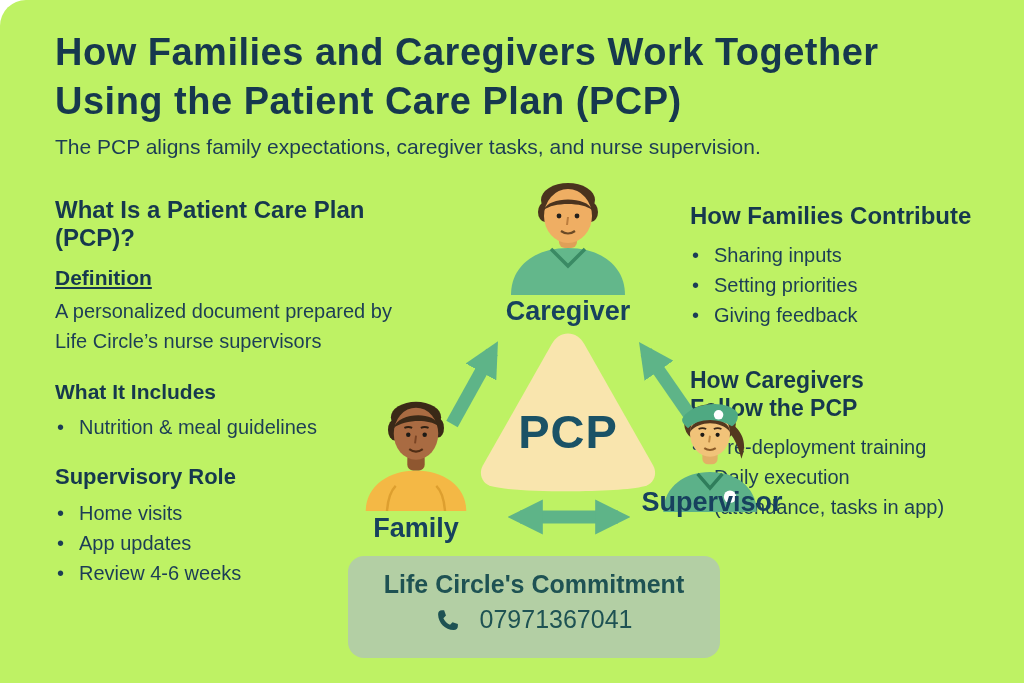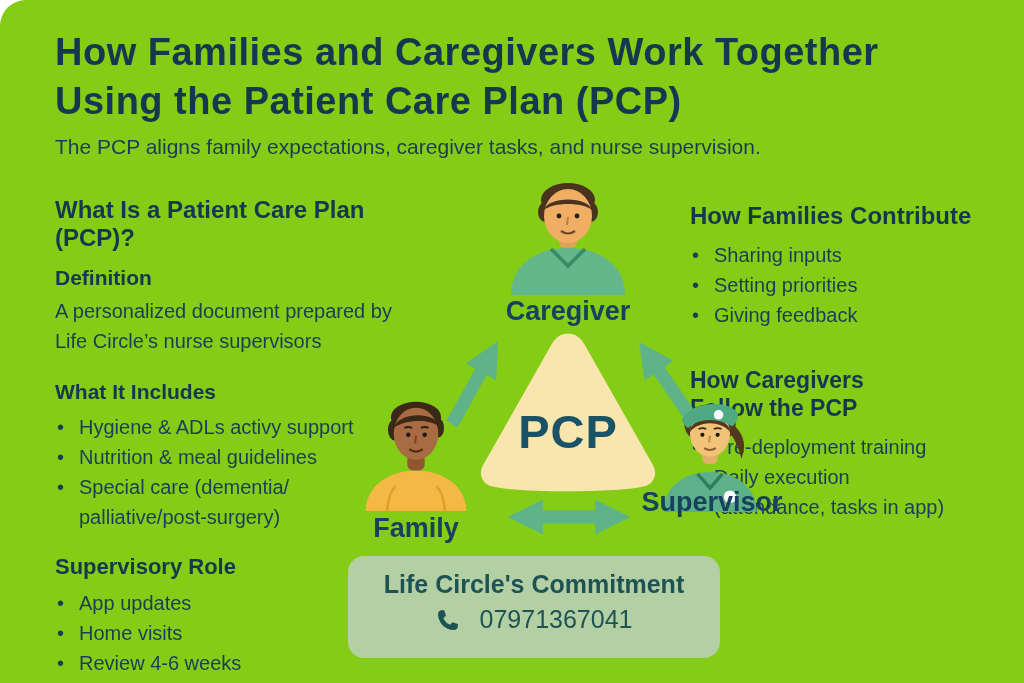--- a/index.html
+++ b/index.html
@@ -1,37 +1,37 @@
 <!DOCTYPE html>
 <html><head>
 <meta charset="utf-8">
 <style>
   html,body{margin:0;padding:0;background:#ffffff;}
   .canvas{
     position:relative;
     width:1024px;height:683px;
-    background:#84cc16;
+    background:#bef264;
     overflow:hidden;
     font-family:"Liberation Sans", sans-serif;
     border-top-left-radius:26px;
   }
   
   .header{position:absolute;left:55px;top:28px;width:950px;}
   .title{
     margin:0;color:#16384E;font-size:38px;line-height:49px;
     font-weight:bold;letter-spacing:.5px;
   }
   .subtitle{
     margin:8px 0 0 0;color:#1C3C55;font-size:21px;line-height:26px;font-weight:400;
   }
   
   .col-left{position:absolute;left:55px;top:196px;width:360px;color:#1C3D56;}
   .col-right{position:absolute;left:690px;top:202px;width:330px;color:#1C3D56;}
   h2.sec{margin:0 0 14px 0;font-size:24px;color:#16384E;font-weight:bold;}
-  h3.sec{margin:0 0 6px 0;font-size:21px;color:#16384E;font-weight:bold;}
+  h3.sec{margin:0 0 6px 0;font-size:21px;color:#16384E;font-weight:bold;text-decoration:underline;}
   h3.sec2{margin:24px 0 8px 0;font-size:21px;color:#16384E;font-weight:bold;}
   h3.sec3{margin:22px 0 8px 0;font-size:22px;color:#16384E;font-weight:bold;}
   h3.rsec{margin:0 0 10px 0;font-size:23px;color:#16384E;font-weight:bold;line-height:28px;white-space:pre-line;}
   h3.rsec2{margin:36px 0 10px 0;font-size:23px;color:#16384E;font-weight:bold;line-height:28px;white-space:pre-line;}
   p.body{margin:6px 0 14px 0;font-size:20px;line-height:30px;}
   ul.blist{list-style:none;margin:0;padding:0;}
   ul.blist li{
     position:relative;padding-left:24px;font-size:20px;line-height:30px;
     white-space:pre-line;
   }
@@ -72,30 +72,27 @@
     <p class="subtitle">The PCP aligns family expectations, caregiver tasks, and nurse supervision.</p>
   </div>
 
   <div class="col-left">
     <h2 class="sec">What Is a Patient Care Plan (PCP)?</h2>
     <h3 class="sec">Definition</h3>
     <p class="body" style="width:350px">A personalized document prepared by Life Circle’s nurse supervisors</p>
 
     <h3 class="sec2">What It Includes</h3>
     <ul class="blist">
-      <li>Hygiene &amp; ADLs activy support</li>
       <li>Nutrition &amp; meal guidelines</li>
-      <li>Special care (dementia/
-palliative/post-surgery)</li>
     </ul>
 
     <h3 class="sec3">Supervisory Role</h3>
     <ul class="blist">
+      <li>Home visits</li>
       <li>App updates</li>
-      <li>Home visits</li>
       <li>Review 4-6 weeks</li>
     </ul>
   </div>
 
   <div class="col-right">
     <h3 class="rsec" style="font-size:24px">How Families Contribute</h3>
     <ul class="blist">
       <li>Sharing inputs</li>
       <li>Setting priorities</li>
       <li>Giving feedback</li>

